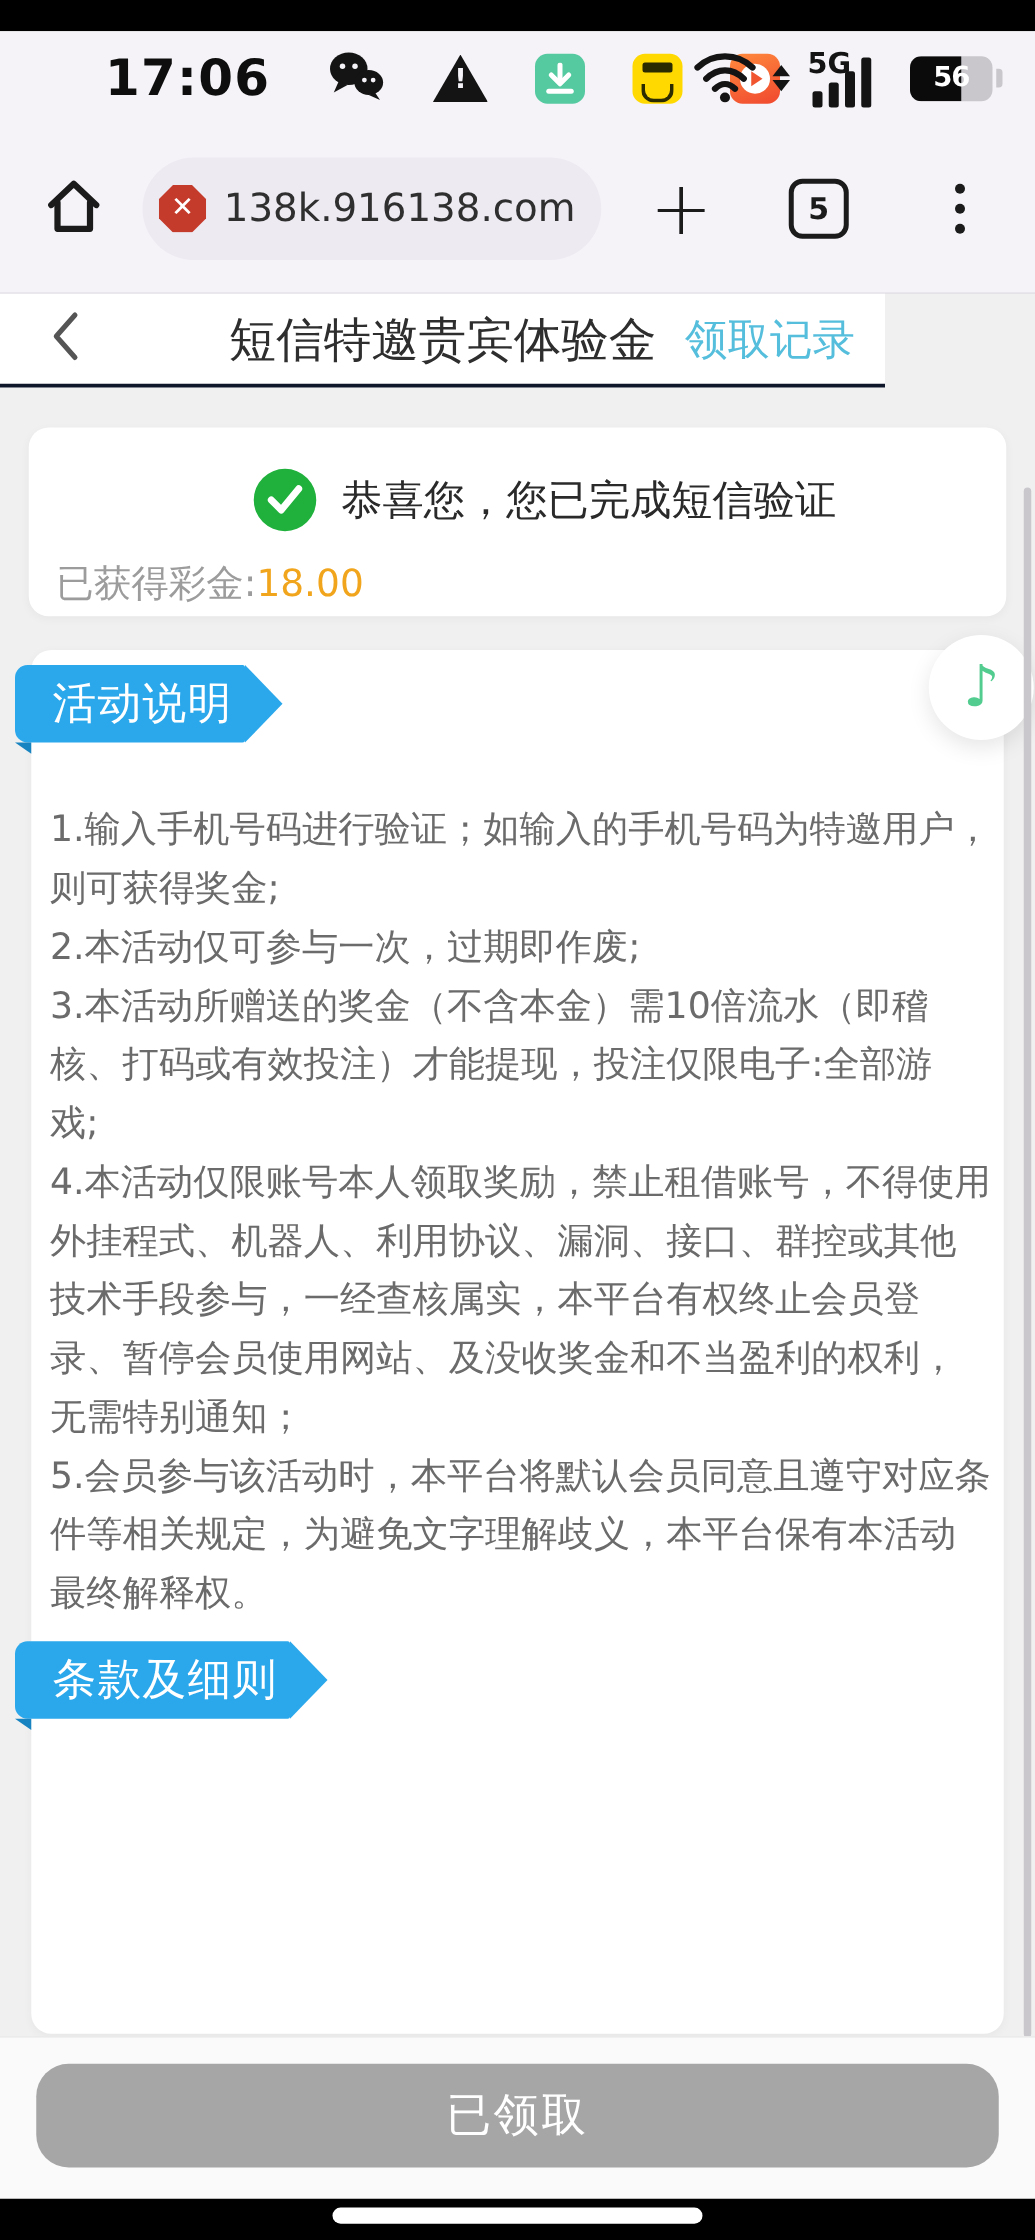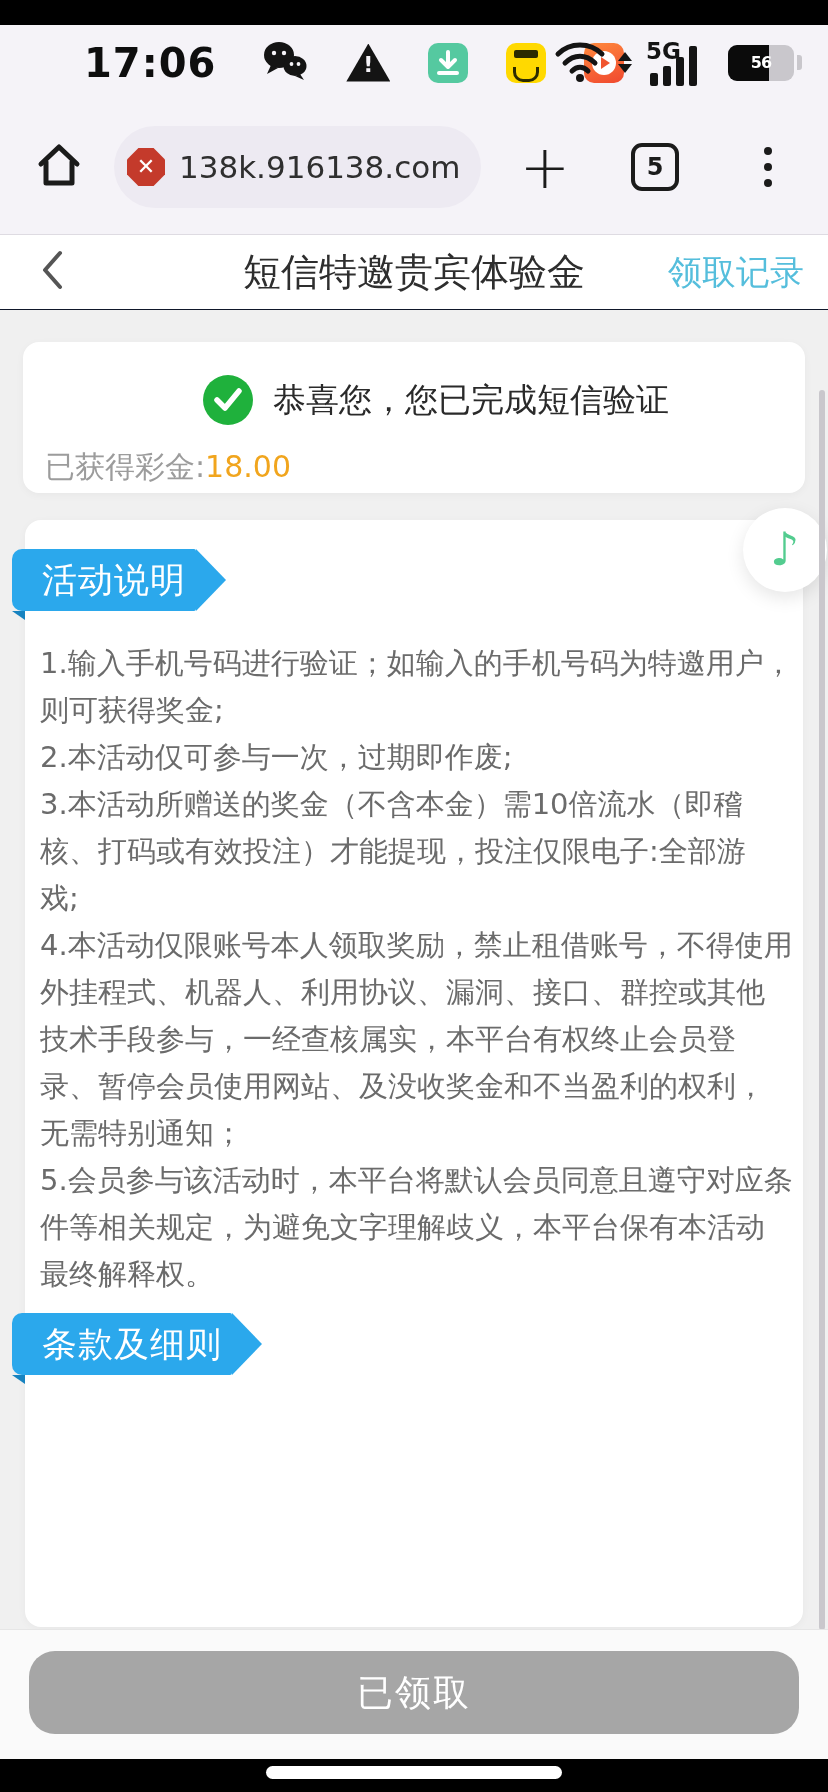--- a/index.html
+++ b/index.html
@@ -29,53 +29,53 @@
   .updown{display:flex;flex-direction:column;gap:3px;}
   .updown i{display:block;width:0;height:0;}
   .updown .u{border-left:7px solid transparent;border-right:7px solid transparent;border-bottom:9px solid #141414;}
   .updown .d{border-left:7px solid transparent;border-right:7px solid transparent;border-top:9px solid #141414;}
   .signal{position:relative;width:72px;height:46px;}
   .signal .g5{position:absolute;left:2px;top:-2px;font-size:23px;font-weight:700;color:#141414;}
   .signal .bars{position:absolute;left:6px;bottom:0;display:flex;align-items:flex-end;gap:5px;}
   .signal .bars i{display:block;width:8px;background:#141414;border-radius:2px;}
   .battery{position:relative;width:66px;height:36px;border-radius:9px;background:#C9C7CC;overflow:hidden;}
   .battery .fill{position:absolute;left:0;top:0;bottom:0;width:62%;background:#0B0B0B;}
-  .battery .pct{position:absolute;left:0;top:0;width:100%;height:100%;display:flex;align-items:center;justify-content:center;color:#fff;font-size:16px;font-weight:700;letter-spacing:-1px;}
+  .battery .pct{position:absolute;left:0;top:0;width:100%;height:100%;display:flex;align-items:center;justify-content:center;color:#fff;font-size:22px;font-weight:700;letter-spacing:-1px;}
   .bat-nub{width:5px;height:15px;border-radius:0 3px 3px 0;background:#C9C7CC;margin-left:-9px;}
   
   .toolbar{position:absolute;left:0;top:100px;width:828px;height:135px;background:#F5F3F8;border-bottom:1px solid #DEDBE2;box-sizing:border-box;}
   .home-ico{position:absolute;left:34px;top:50%;transform:translateY(-50%);}
   .url-pill{position:absolute;left:114px;top:26px;width:367px;height:82px;border-radius:41px;background:#EDEAF2;display:flex;align-items:center;padding-left:13px;box-sizing:border-box;}
   .octagon{width:38px;height:38px;background:#C43A2B;clip-path:polygon(30% 0,70% 0,100% 30%,100% 70%,70% 100%,30% 100%,0 70%,0 30%);display:flex;align-items:center;justify-content:center;flex:0 0 auto;}
   .octagon span{color:#fff;font-size:22px;font-weight:700;line-height:1;}
   .url-text{margin-left:14px;font-size:31px;color:#2F2F2F;white-space:nowrap;overflow:hidden;}
   .plus-btn{position:absolute;left:516px;top:50%;transform:translateY(-50%);width:58px;text-align:center;font-size:60px;font-weight:300;color:#1b1b1b;line-height:58px;}
   .tab-btn{position:absolute;left:631px;top:50%;transform:translateY(-50%);width:40px;height:40px;border:4.5px solid #1b1b1b;border-radius:11px;display:flex;align-items:center;justify-content:center;box-sizing:content-box;}
   .tab-btn span{font-size:24px;font-weight:700;color:#1b1b1b;}
   .menu-btn{position:absolute;left:764px;top:50%;transform:translateY(-50%);display:flex;flex-direction:column;gap:8px;}
   .menu-btn i{width:8px;height:8px;border-radius:50%;background:#1b1b1b;}
   
-  .pheader{position:absolute;left:0;top:235px;width:828px;height:75px;background:#FFFFFF;border-bottom:1px solid #0f172a;box-sizing:border-box;text-decoration:underline;}
+  .pheader{position:absolute;left:0;top:235px;width:708px;height:75px;background:#FFFFFF;border-bottom:3px solid #0f172a;box-sizing:border-box;text-decoration:underline;}
   .back-ico{position:absolute;left:40px;top:50%;transform:translateY(-50%);}
   .ptitle{position:absolute;left:0;top:0;width:100%;height:75px;line-height:75px;text-align:center;font-size:38px;color:#2E2E2E;}
   .records{position:absolute;right:24px;top:0;height:75px;line-height:75px;font-size:34px;color:#55BEDC;}
   
   .success-card{position:absolute;left:23px;top:342px;width:782px;height:151px;background:#fff;border-radius:16px;box-shadow:0 2px 8px rgba(0,0,0,0.04);}
   .succ-row{position:absolute;left:0;top:33px;width:100%;display:flex;align-items:center;justify-content:center;gap:20px;padding-left:22px;}
   .check-circle{width:50px;height:50px;border-radius:50%;background:#1FB13C;display:flex;align-items:center;justify-content:center;flex:0 0 auto;}
   .succ-msg{font-size:33px;color:#2A2A2A;}
   .bonus-row{position:absolute;left:22px;top:105px;font-size:30px;}
   .bonus-label{color:#9C9C9C;}
   .bonus-amount{color:#F1A51D;}
   
   .main-card{position:absolute;left:25px;top:520px;width:778px;height:1107px;background:#fff;border-radius:16px;box-shadow:0 2px 8px rgba(0,0,0,0.04);}
   .ribbon{position:absolute;left:-13px;height:62px;background:#2BA8EC;color:#fff;font-size:35px;line-height:62px;padding-left:30px;letter-spacing:1px;border-radius:10px 2px 2px 10px;box-sizing:border-box;}
   .ribbon::after{content:"";position:absolute;left:100%;top:0;width:0;height:0;border-left:30px solid #2BA8EC;border-top:31px solid transparent;border-bottom:31px solid transparent;}
   .ribbon::before{content:"";position:absolute;left:0;top:100%;width:0;height:0;border-top:9px solid #1783C0;border-left:13px solid transparent;}
-  .ribbon-1{top:29px;width:184px;}
+  .ribbon-1{top:12px;width:184px;}
   .ribbon-2{top:793px;width:220px;}
   .rules{position:absolute;left:15px;width:762px;font-size:29px;line-height:47px;color:#6B6B6B;white-space:pre;overflow:hidden;}
   .rules-1{top:120px;height:660px;}
   .rules-2{top:875px;height:240px;}
   
   .music-fab{position:absolute;left:743px;top:508px;width:84px;height:84px;border-radius:50%;background:#fff;box-shadow:0 6px 18px rgba(0,0,0,0.10);text-align:center;line-height:82px;font-size:46px;color:#53CC8F;}
   
   .scroll-thumb{position:absolute;left:819px;top:390px;width:6px;height:1240px;background:#C9C7CC;border-radius:3px;}
   
   .bottom-bar{position:absolute;left:0;top:1629px;width:828px;height:130px;background:#FAFAFA;border-top:1px solid #E6E6E6;box-sizing:border-box;}

